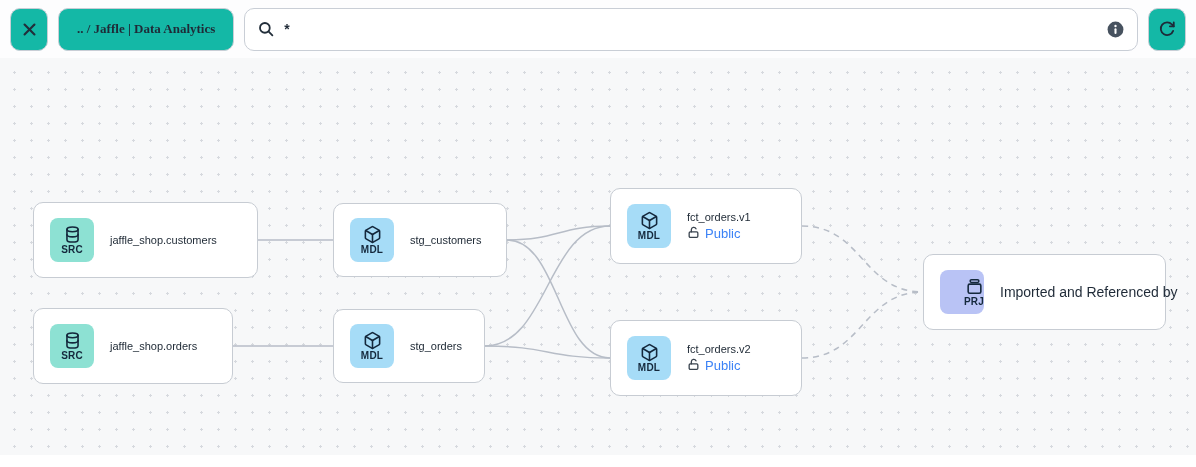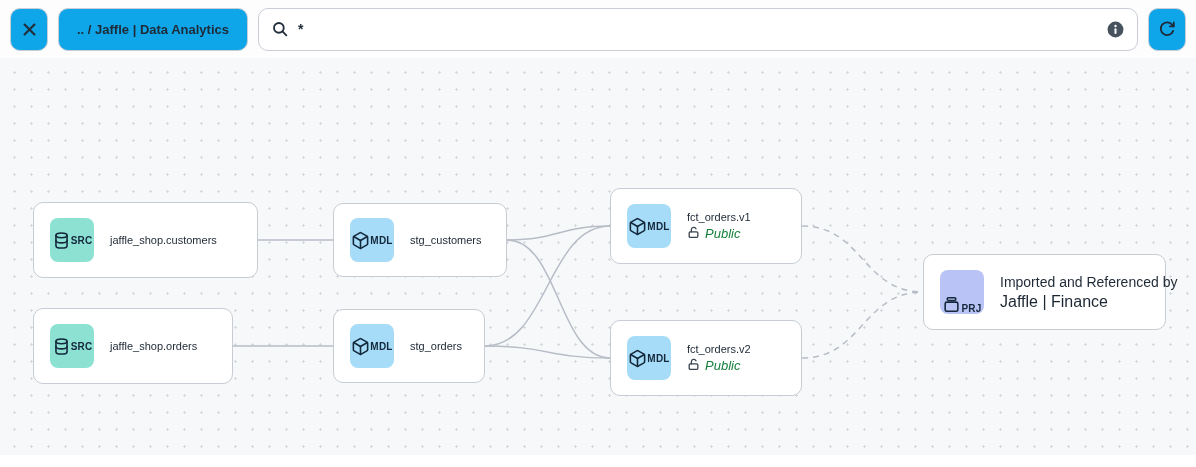--- a/index.html
+++ b/index.html
@@ -6,23 +6,23 @@
   html,body { background:#fff; }
   body { font-family: "Liberation Sans", "DejaVu Sans", sans-serif; }
   .app { position: relative; width: 1196px; height: 467px; background:#fff; overflow: hidden; }
 
   
   .topbar {
     position: absolute; top:0; left:0; width:100%; height:58px;
     background:#fdfdfe; display:flex; align-items:center; padding:10px; gap:10px;
   }
   .tb-btn {
-    height:43px; background:#0ea5e9; border:1.5px solid #c9ced6; border-radius:10px;
+    height:43px; background:#14b8a6; border:1.5px solid #c9ced6; border-radius:10px;
     display:flex; align-items:center; justify-content:center; cursor:pointer;
-    color:#2a3542; font-family: Liberation Sans, sans-serif;
+    color:#2a3542; font-family: Liberation Serif, serif;
   }
   .tb-btn.square { width:38px; flex:0 0 auto; }
   .crumb { padding:0 18px; font-size:13px; font-weight:600; color:#1f2a37; white-space:nowrap; flex:0 0 auto; }
   .searchbox {
     flex:1 1 auto; height:43px; background:#fff; border:1.5px solid #c9ced6; border-radius:10px;
     display:flex; align-items:center; padding:0 12px; gap:9px;
   }
   .searchbox input {
     flex:1 1 auto; border:none; outline:none; font-size:14px; font-weight:600;
     color:#1f2a37; background:transparent; font-family: inherit;
@@ -39,29 +39,29 @@
   #edges { position:absolute; left:0; top:0; pointer-events:none; }
   #edges path { fill:none; stroke:#b7bdc7; stroke-width:1.5; }
   #edges path.dashed { stroke-dasharray:6 5; }
 
   .node {
     position:absolute; background:#fff; border:1px solid #c7ccd3; border-radius:10px;
     display:flex; align-items:center; padding:0 16px; gap:16px; cursor:pointer;
   }
   .badge {
     width:44px; height:44px; border-radius:8px; flex:0 0 auto;
-    display:flex; flex-direction:row; align-items:center; justify-content:center;
+    display:flex; flex-direction:column; align-items:center; justify-content:center;
     color:#14283c;
   }
   .badge .blabel { font-size:10px; font-weight:700; letter-spacing:.2px; line-height:1; margin-top:1px; }
   .ntexts { display:flex; flex-direction:column; justify-content:center; gap:3px; min-width:0; }
   .nkicker { font-size:14px; font-weight:500; color:#1f2a37; white-space:nowrap; }
   .ntitle { font-size:11px; font-weight:500; color:#1c2733; white-space:nowrap; }
   .ntitle.big { font-size:16px; }
-  .nsub { display:flex; align-items:center; gap:5px; font-size:13px; color:#15803d;font-style:italic; }
+  .nsub { display:flex; align-items:center; gap:5px; font-size:13px; color:#3b82f6; }
 </style>
 </head>
 <body>
 
 <div class="app">
 
   <header class="topbar">
     <button class="tb-btn square">
       <svg class="icon-svg" width="17" height="17" viewBox="0 0 24 24" fill="none" stroke="#222e3a" stroke-width="3" stroke-linecap="round">
           <line x1="5" y1="5" x2="19" y2="19"></line>
@@ -200,18 +200,17 @@
       <div class="node" style="left: 923px; top: 196px; width: 243px; height: 76px;">
         <div class="badge" style="background: rgb(185, 195, 245); align-items: flex-end;">
           <svg width="19" height="19" viewBox="0 0 24 24" fill="none" stroke="#14283c" stroke-width="2" stroke-linecap="round" stroke-linejoin="round">
             <rect x="6.5" y="3.5" width="11" height="3.4" rx="1.7"></rect>
             <rect x="4" y="9" width="16" height="11.5" rx="2"></rect>
           </svg>
           <span class="blabel">PRJ</span>
         </div>
         <div class="ntexts">
           <span class="nkicker">Imported and Referenced by</span>
-          <span class="ntitle big">Jaffle | Finance</span>
         </div>
       </div>
     </div>
 
 </div>
 
 </body></html>

